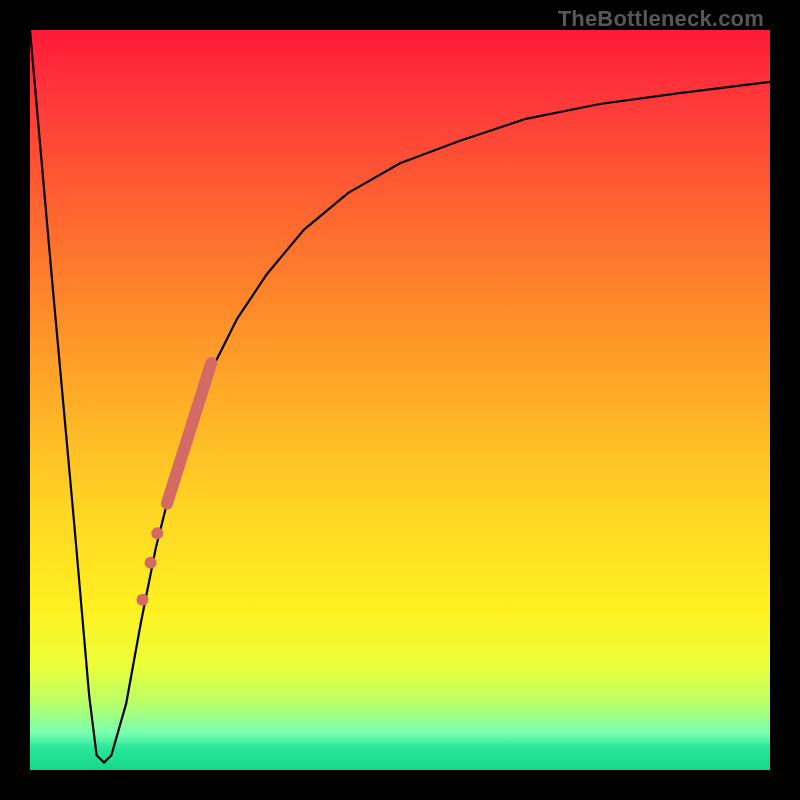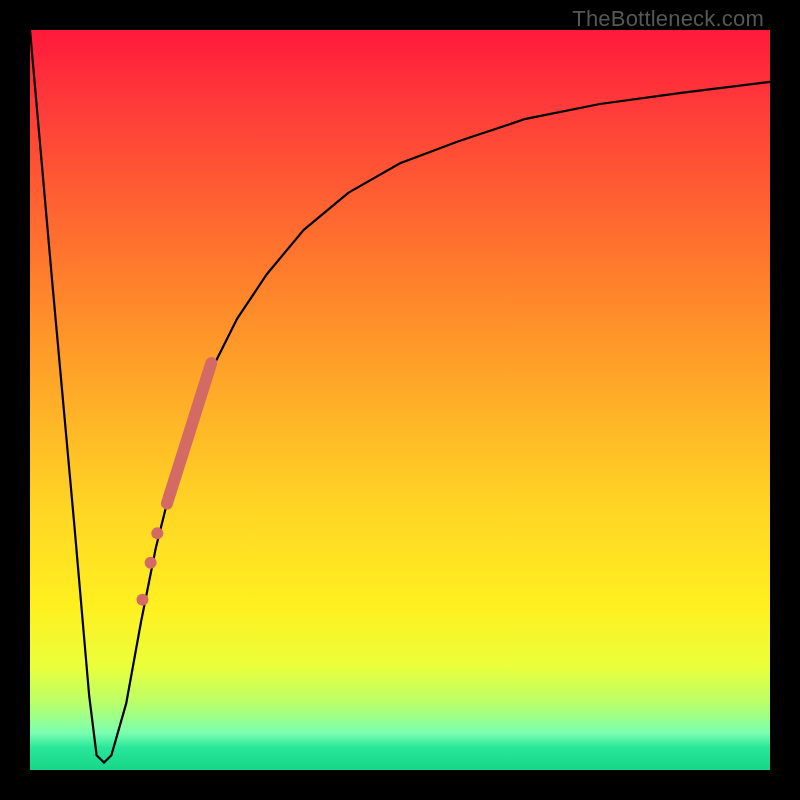--- a/index.html
+++ b/index.html
@@ -36,21 +36,21 @@
       #28e69a 97%,
       #18d688 100%
     );
   }
   .watermark {
     position: absolute;
     top: 6px;
     right: 36px;
     font-family: Arial, Helvetica, sans-serif;
     font-size: 22px;
-    font-weight: 400;
+    font-weight: 700;
     color: #575757;
     letter-spacing: 0.2px;
   }
   svg.curve {
     position: absolute;
     left: 0;
     top: 0;
     width: 740px;
     height: 740px;
   }

